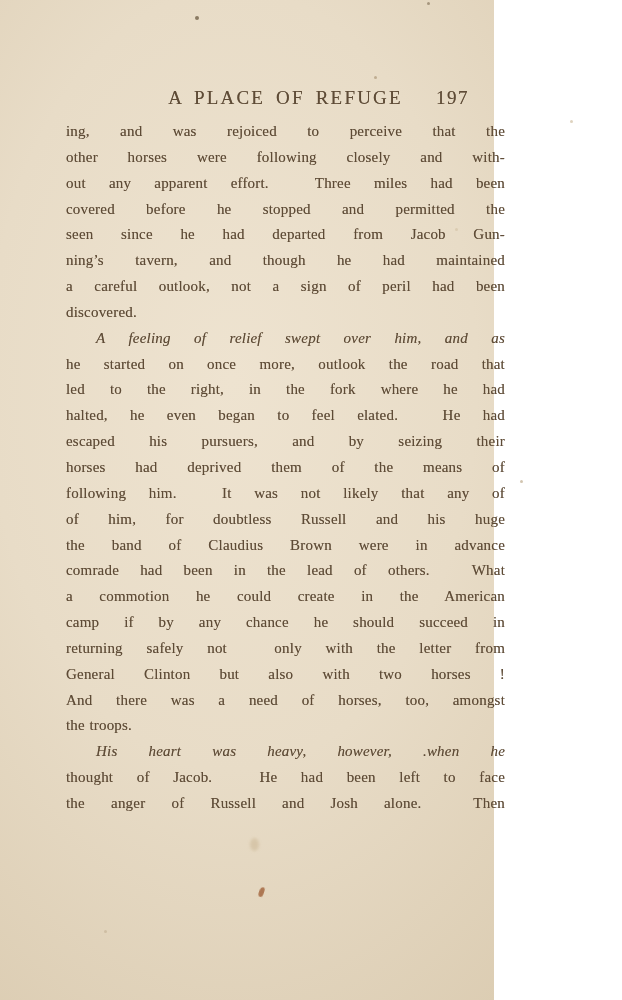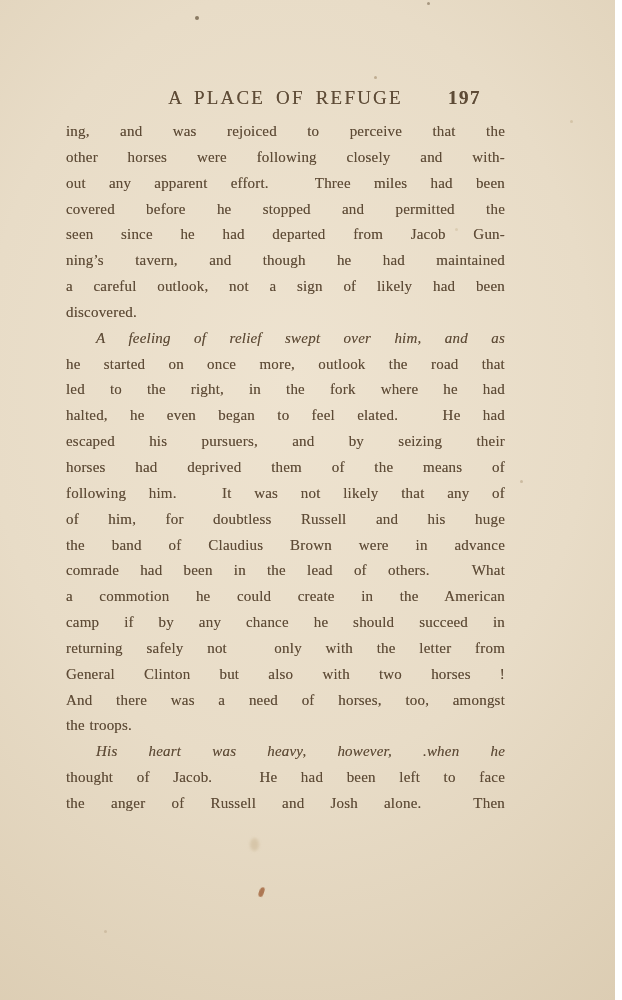--- a/index.html
+++ b/index.html
@@ -9,21 +9,21 @@
     --ink: #5e4b36;
   }
   * { box-sizing: border-box; }
   html, body { margin: 0; padding: 0; }
   body {
     width: 622px; height: 1000px; overflow: hidden;
     font-family: "Liberation Serif", "DejaVu Serif", serif;
   }
   .page {
     position: relative;
-    width: 615px; height: 1000px;
+    width: 494px; height: 1000px;
     background-color: var(--paper);
     background-image:
       radial-gradient(95% 75% at 47% 38%, var(--paper_center) 0%, var(--paper) 52%, var(--paper_edge) 100%),
       linear-gradient(180deg, var(--paper_edge), var(--paper) 6%, var(--paper) 94%, var(--paper_edge));
     background-blend-mode: normal;
   }
   .running-header {
     position: absolute;
     left: 66px; top: 87px;
     width: 439px; height: 26px;
@@ -34,23 +34,22 @@
   .header-title {
     position: absolute;
     left: 50%; top: 0;
     transform: translateX(-50%);
     letter-spacing: 2.2px;
     word-spacing: 4px;
     white-space: nowrap;
   }
   .page-number {
     position: absolute;
-    right: 24px; top: 0;
+    right: 36px; top: 0;
     letter-spacing: 1.5px;
-    font-weight: bold;
   }
   .text-block {
     position: absolute;
     left: 66px; top: 119px;
     width: 439px;
     color: var(--ink);
     font-size: 15px;
     line-height: 25.85px;
     letter-spacing: 0.2px;
     word-spacing: 0.5px;
@@ -80,21 +79,21 @@
     <span class="page-number">197</span>
   </div>
 
   <div class="text-block" id="text-block">
       <div class="line">ing, and was rejoiced to perceive that the</div>
       <div class="line">other horses were following closely and with-</div>
       <div class="line">out any apparent effort.&nbsp; Three miles had been</div>
       <div class="line">covered before he stopped and permitted the</div>
       <div class="line">seen since he had departed from Jacob Gun-</div>
       <div class="line">ning’s tavern, and though he had maintained</div>
-      <div class="line">a careful outlook, not a sign of likely had been</div>
+      <div class="line">a careful outlook, not a sign of peril had been</div>
       <div class="line endpara">discovered.</div>
       <div class="line indent1">A feeling of relief swept over him, and as</div>
       <div class="line">he started on once more, outlook the road that</div>
       <div class="line">led to the right, in the fork where he had</div>
       <div class="line">halted, he even began to feel elated.&nbsp; He had</div>
       <div class="line">escaped his pursuers, and by seizing their</div>
       <div class="line">horses had deprived them of the means of</div>
       <div class="line">following him.&nbsp; It was not likely that any of</div>
       <div class="line">of him, for doubtless Russell and his huge</div>
       <div class="line">the band of Claudius Brown were in advance</div>

